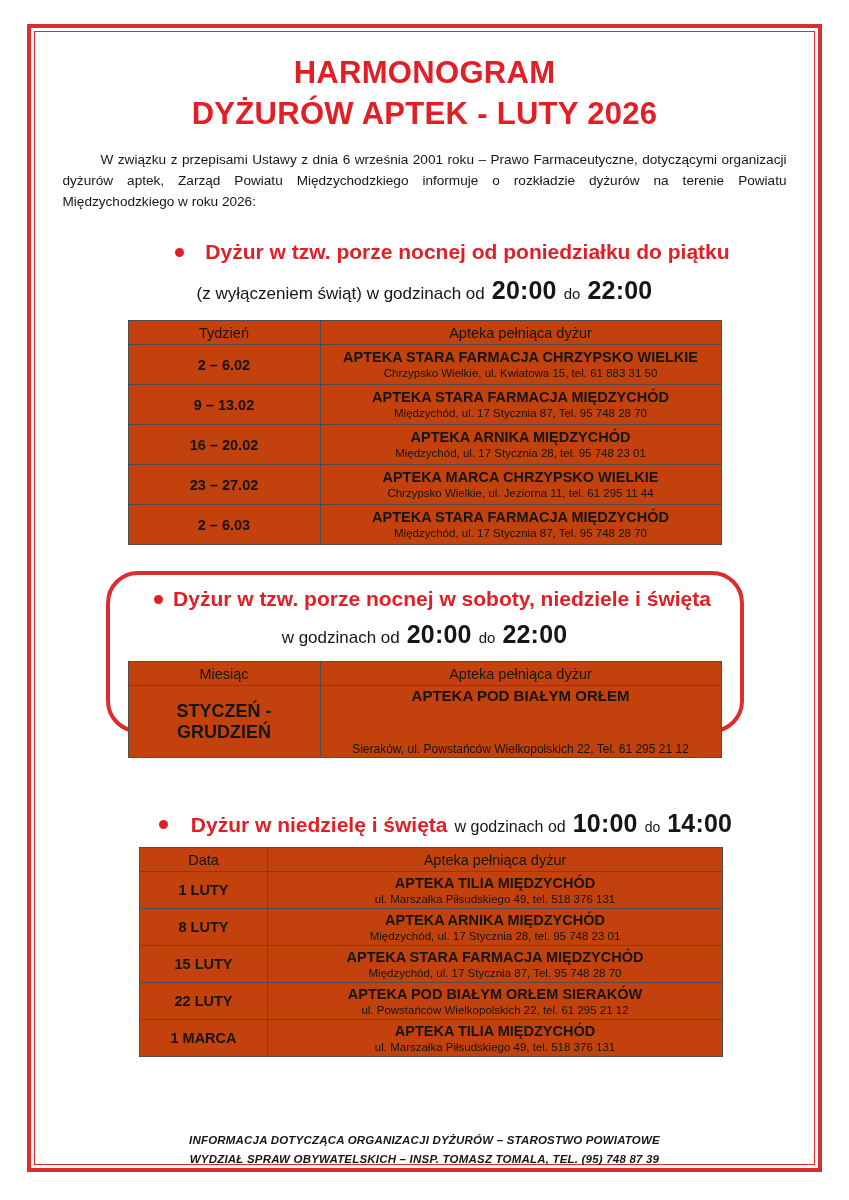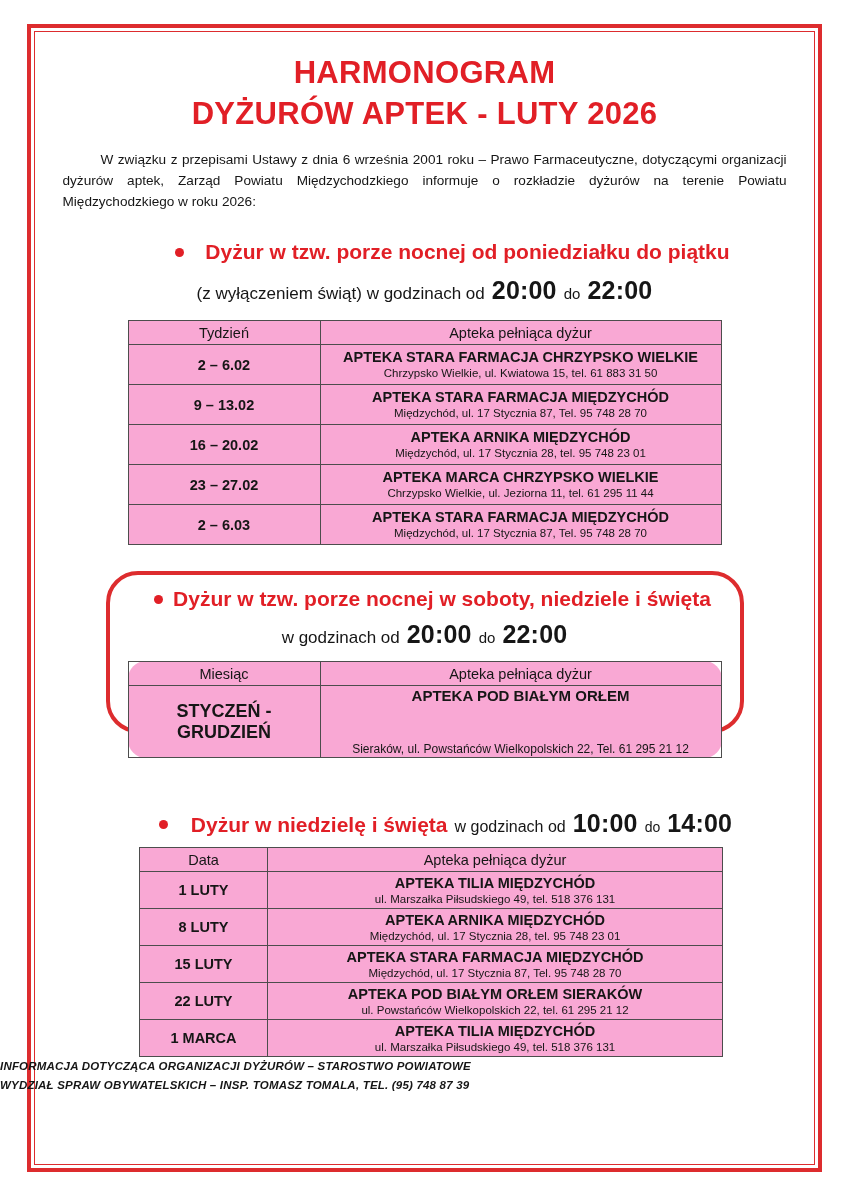--- a/index.html
+++ b/index.html
@@ -85,21 +85,21 @@
   }
   .hours-small{font-size:17px;}
   .hours-sep{font-size:15px;}
   .hours-big{font-size:25px;font-weight:bold;letter-spacing:0.2px;}
   .sec3 .hours-small{font-size:16px;}
   .sec3 .hours-sep{font-size:14px;}
 
   table.duty{
     border-collapse:collapse;
     table-layout:fixed;
-    background:#f9a8d4;
+    background:#c2410c;
   }
   table.duty th,table.duty td{
     border:1px solid var(--tborder);
     padding:0;
     vertical-align:middle;
     text-align:center;
   }
   table.duty th{
     font-weight:normal;
     font-size:14.5px;
@@ -119,34 +119,35 @@
     width:638px;
     height:162px;
     margin:26px auto 0;
     border:4px solid var(--frame-red);
     border-radius:32px;
     padding-top:10px;
   }
   .sec2{margin-top:0;left:8px;}
   .sec2 .bullet{margin-right:3px;}
   .redbox .hours-line{margin-top:6px;line-height:30px;}
-  .table2{width:594px;margin:8px auto 0;border-radius:18px;}
+  .table2{width:594px;margin:8px auto 0;}
   .table2 th{height:26px;}
   .table2 td{height:42px;}
   .table2 td.period{font-size:18px;}
   .table2 .pname{font-size:15px;line-height:19px;}
   .table2 .paddr{font-size:12px;line-height:16px;margin-top:36px;}
 
   .table3{width:584px;margin:8px 0 0 139px;}
   .table3 td{height:37px;}
   .table3 .pname{line-height:17px;}
   .table3 .paddr{line-height:14px;}
 
   .doc-footer{
-    text-align:left;
+    margin-top:74px;
+    text-align:center;
     font-style:italic;
     font-weight:bold;
     font-size:11.5px;
     line-height:18.5px;
     letter-spacing:0.2px;
   }
 </style>
 </head>
 <body>
 

